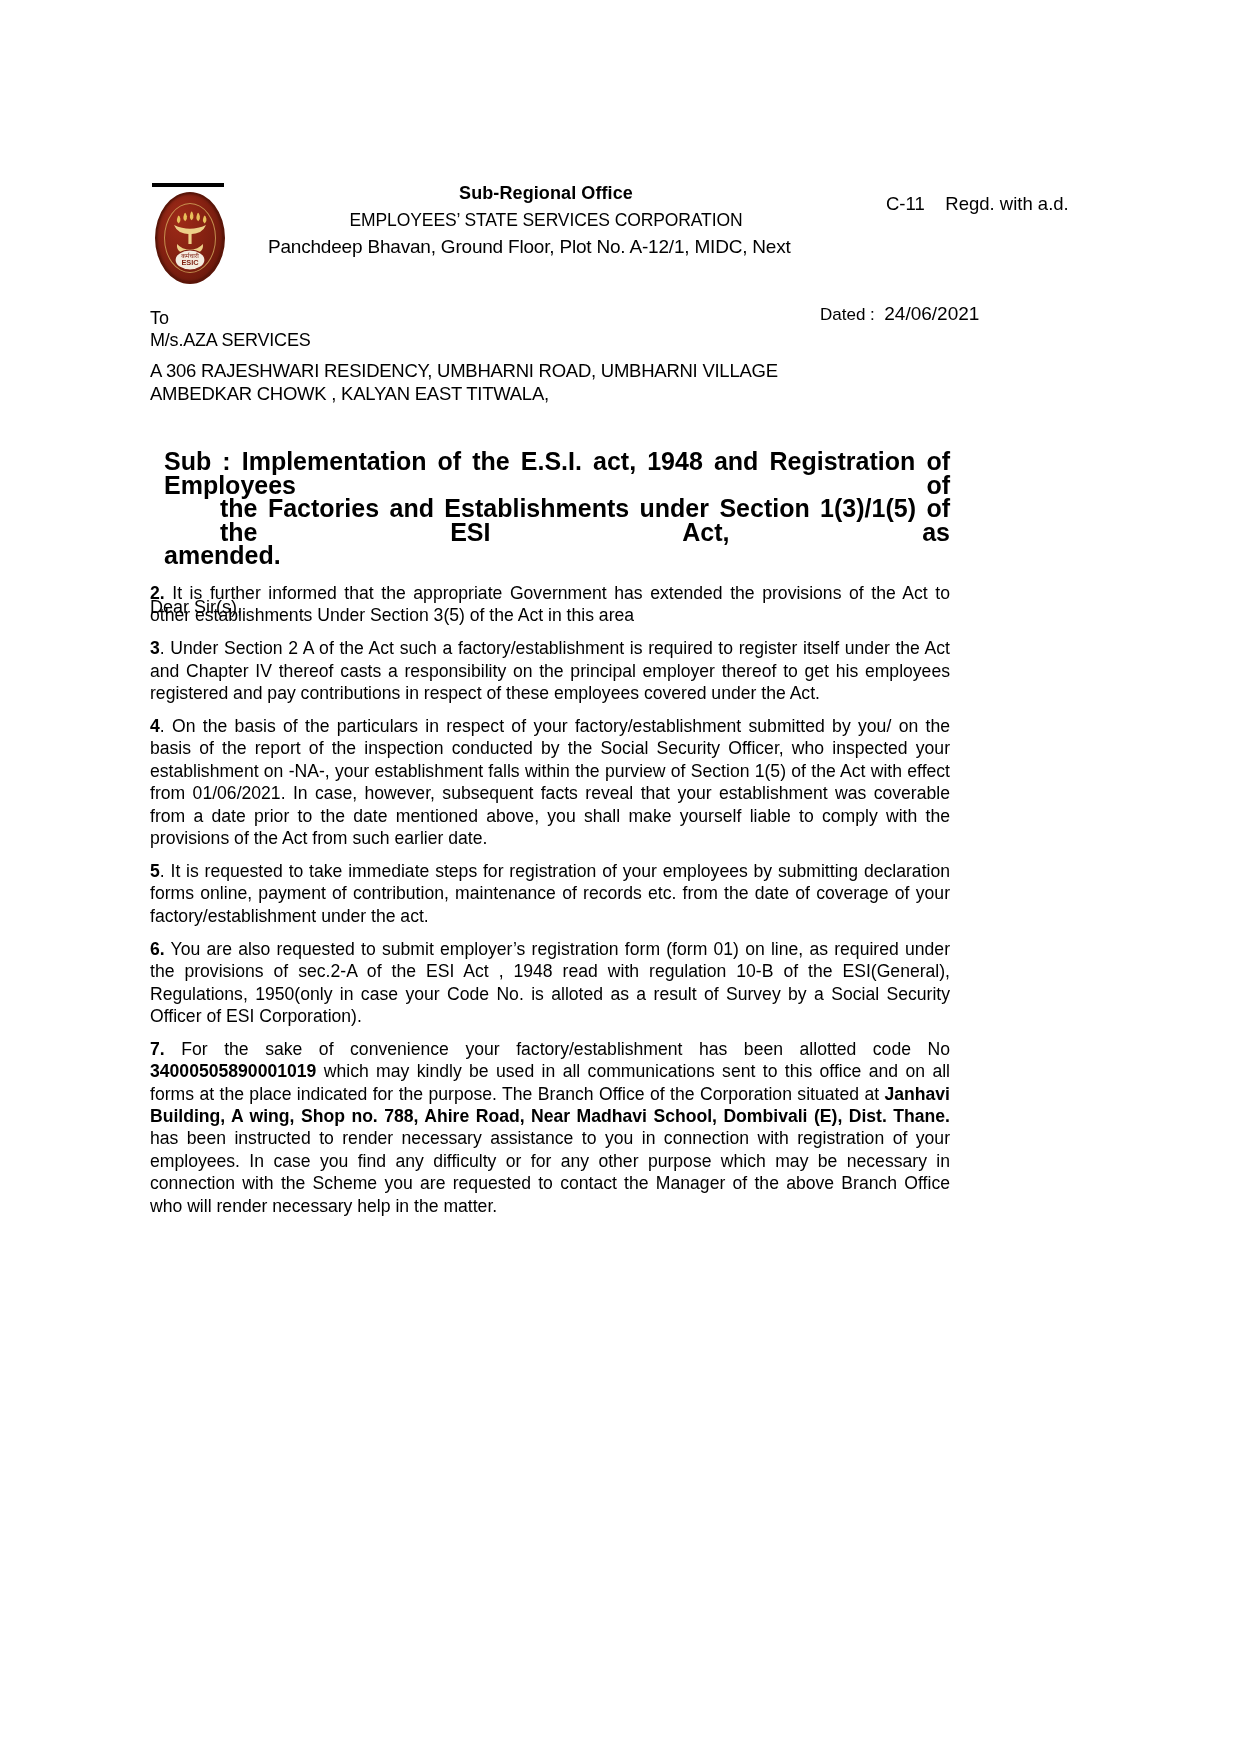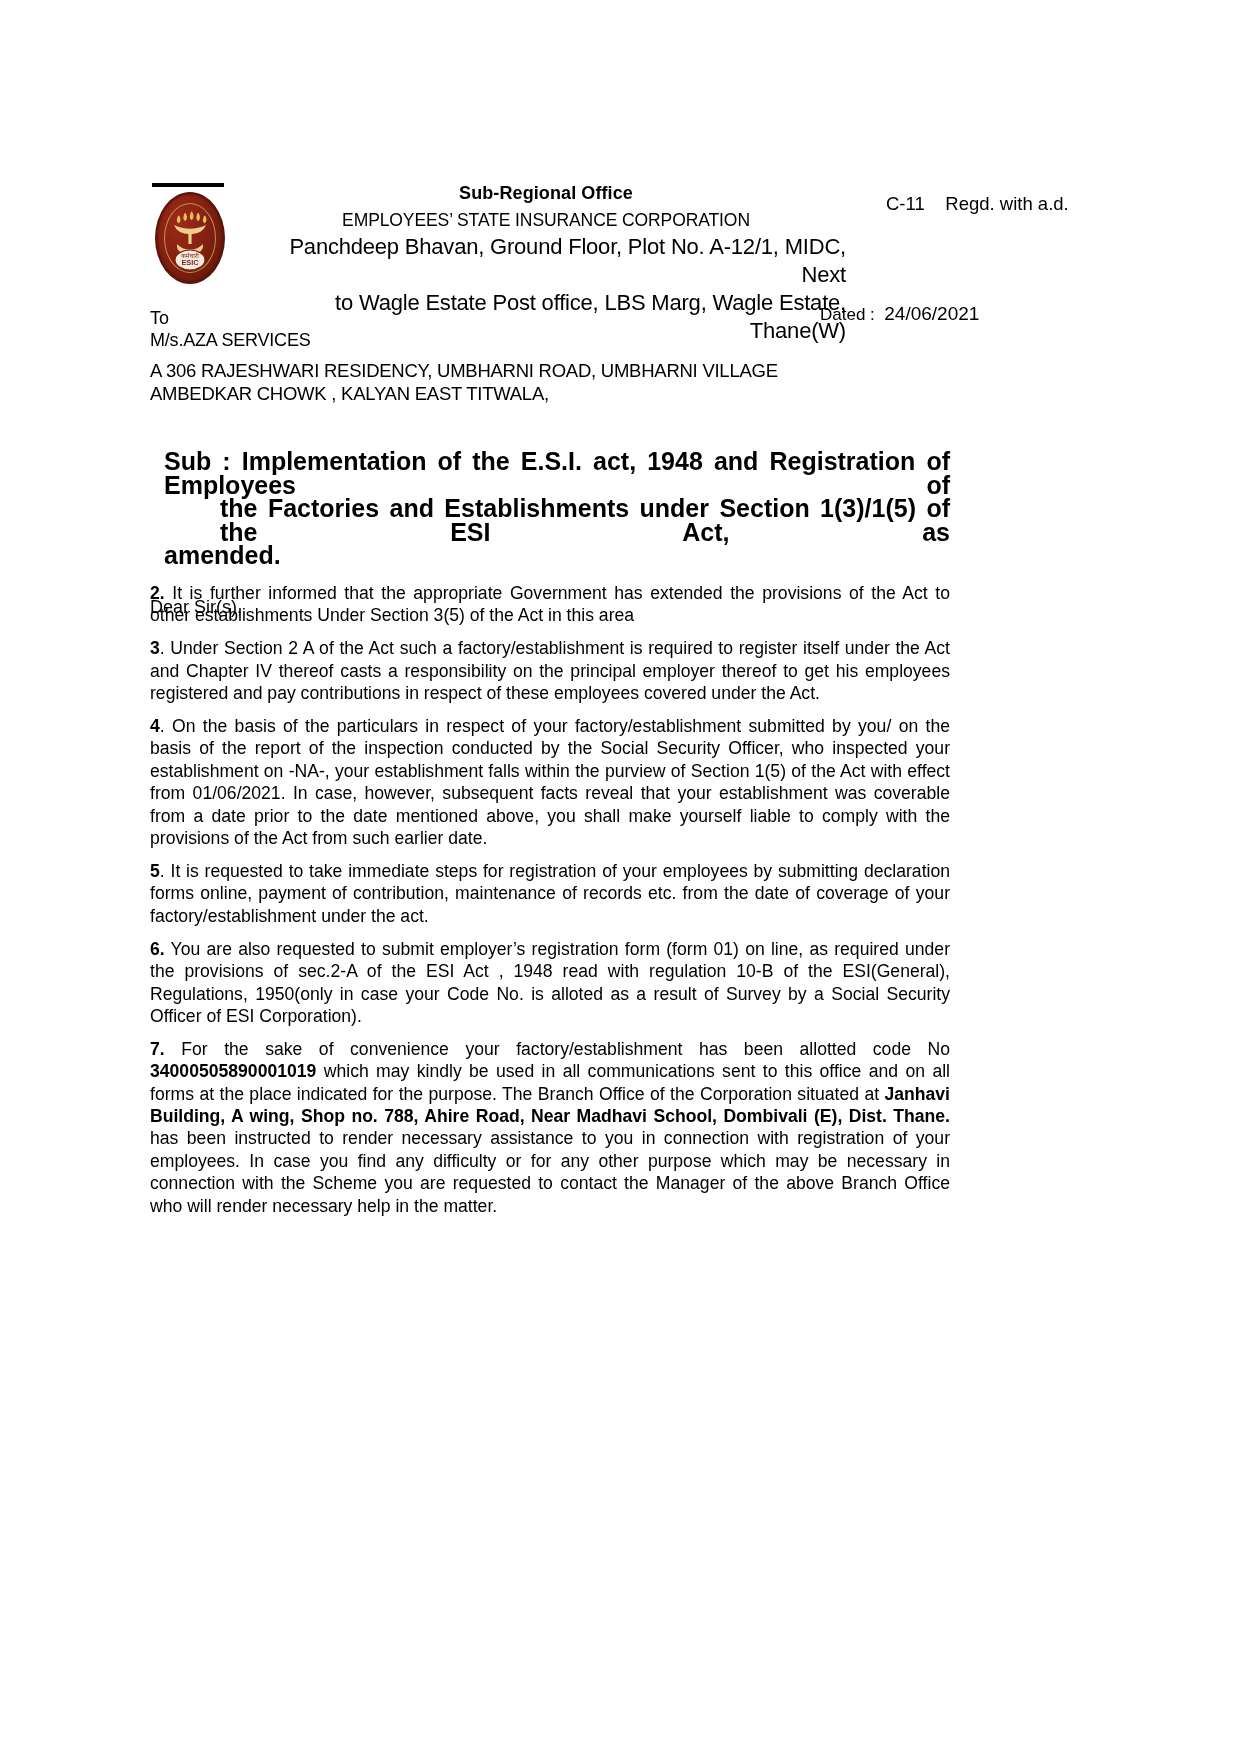--- a/index.html
+++ b/index.html
@@ -87,23 +87,23 @@
     font-weight: bold;
     line-height: 27px;
     letter-spacing: .1px;
   }
   .head-sub {
     font-size: 17.5px;
     line-height: 26px;
     letter-spacing: -.1px;
   }
   .head-addr {
-    font-size: 22px;
+    font-size: 19px;
     line-height: 28px;
-    text-align: right;
+    text-align: left;
     padding-left: 22px;
     letter-spacing: -.2px;
   }
 
   .head-right {
     position: absolute;
     left: 736px;
     top: 11px;
     font-size: 18.5px;
     line-height: 26px;
@@ -234,23 +234,22 @@
 
           <ellipse cx="33" cy="66" rx="15" ry="10" fill="#f4ece0" stroke="#7e1f10" stroke-width="1.2"></ellipse>
           <text x="33" y="64.2" font-size="6" font-family="'Liberation Sans', sans-serif" text-anchor="middle" fill="#7e1f10">कर्मचारी</text>
           <text x="33" y="71.4" font-size="7.4" font-weight="bold" font-family="'Liberation Sans', sans-serif" text-anchor="middle" fill="#7e1f10">ESIC</text>
         </svg>
       </div>
     </div>
 
     <div class="head-center">
       <div class="head-title">Sub-Regional Office</div>
-      <div class="head-sub">EMPLOYEES’ STATE INSURANCE CORPORATION</div>
+      <div class="head-sub">EMPLOYEES’ STATE SERVICES CORPORATION</div>
       <div class="head-addr">Panchdeep Bhavan, Ground Floor, Plot No. A-12/1, MIDC, Next</div>
-      <div class="head-addr">to Wagle Estate Post office, LBS Marg, Wagle Estate, Thane(W)</div>
     </div>
 
     <div class="head-right"><span>C-11</span>    <span>Regd. with a.d.</span></div>
   </div>
 
   <div class="dated"><span>Dated :</span>  <span class="dval">24/06/2021</span></div>
 
   <div class="to-line">To</div>
   <div class="ms-line">M/s.AZA SERVICES</div>
 

